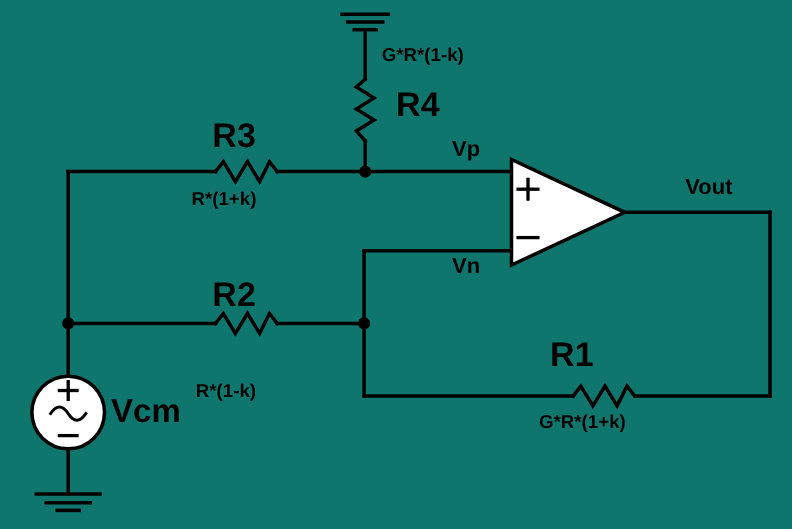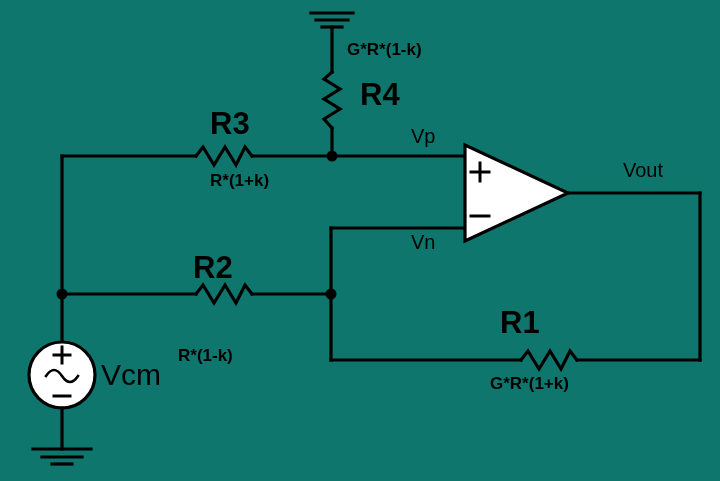--- a/index.html
+++ b/index.html
@@ -33,25 +33,25 @@
   .ref {
     font-weight: bold;
     font-size: 31px;
     letter-spacing: 0px;
   }
   .val {
     font-weight: bold;
     font-size: 17px;
   }
   .node {
-    font-weight: normal;
+    font-weight: bold;
     font-size: 20px;
   }
   .src-label {
-    font-weight: normal;
+    font-weight: bold;
     font-size: 30px;
   }
   .watermark {
     position: absolute;
     right: 14px;
     bottom: 12px;
     display: flex;
     align-items: center;
     gap: 6px;
     color: #c9c9c9;
@@ -133,22 +133,22 @@
 
       <circle cx="332" cy="156" r="5.5" fill="#000000" stroke="none"></circle>
       <circle cx="331" cy="294" r="5.5" fill="#000000" stroke="none"></circle>
       <circle cx="62" cy="294" r="5.5" fill="#000000" stroke="none"></circle>
     </g>
   </svg>
 
   <div class="lbl val" style="left:347px; top:41px;">G*R*(1-k)</div>
   <div class="lbl ref" style="left:360px; top:79px;">R4</div>
 
-  <div class="lbl ref" style="left:210px; top:108px;">R3</div>
-  <div class="lbl val" style="left:174px; top:172px;margin-left:36px;">R*(1+k)</div>
+  <div class="lbl ref" style="left:193px; top:108px;">R3</div>
+  <div class="lbl val" style="left:174px; top:172px;">R*(1+k)</div>
 
   <div class="lbl ref" style="left:193px; top:252px;">R2</div>
   <div class="lbl val" style="left:178px; top:311px;margin-top:36px;">R*(1-k)</div>
 
   <div class="lbl ref" style="left:500px; top:307px;">R1</div>
   <div class="lbl val" style="left:490px; top:375px;">G*R*(1+k)</div>
 
   <div class="lbl node" style="left:411px; top:126px;">Vp</div>
   <div class="lbl node" style="left:411px; top:232px;">Vn</div>
   <div class="lbl node" style="left:623px; top:160px;">Vout</div>

